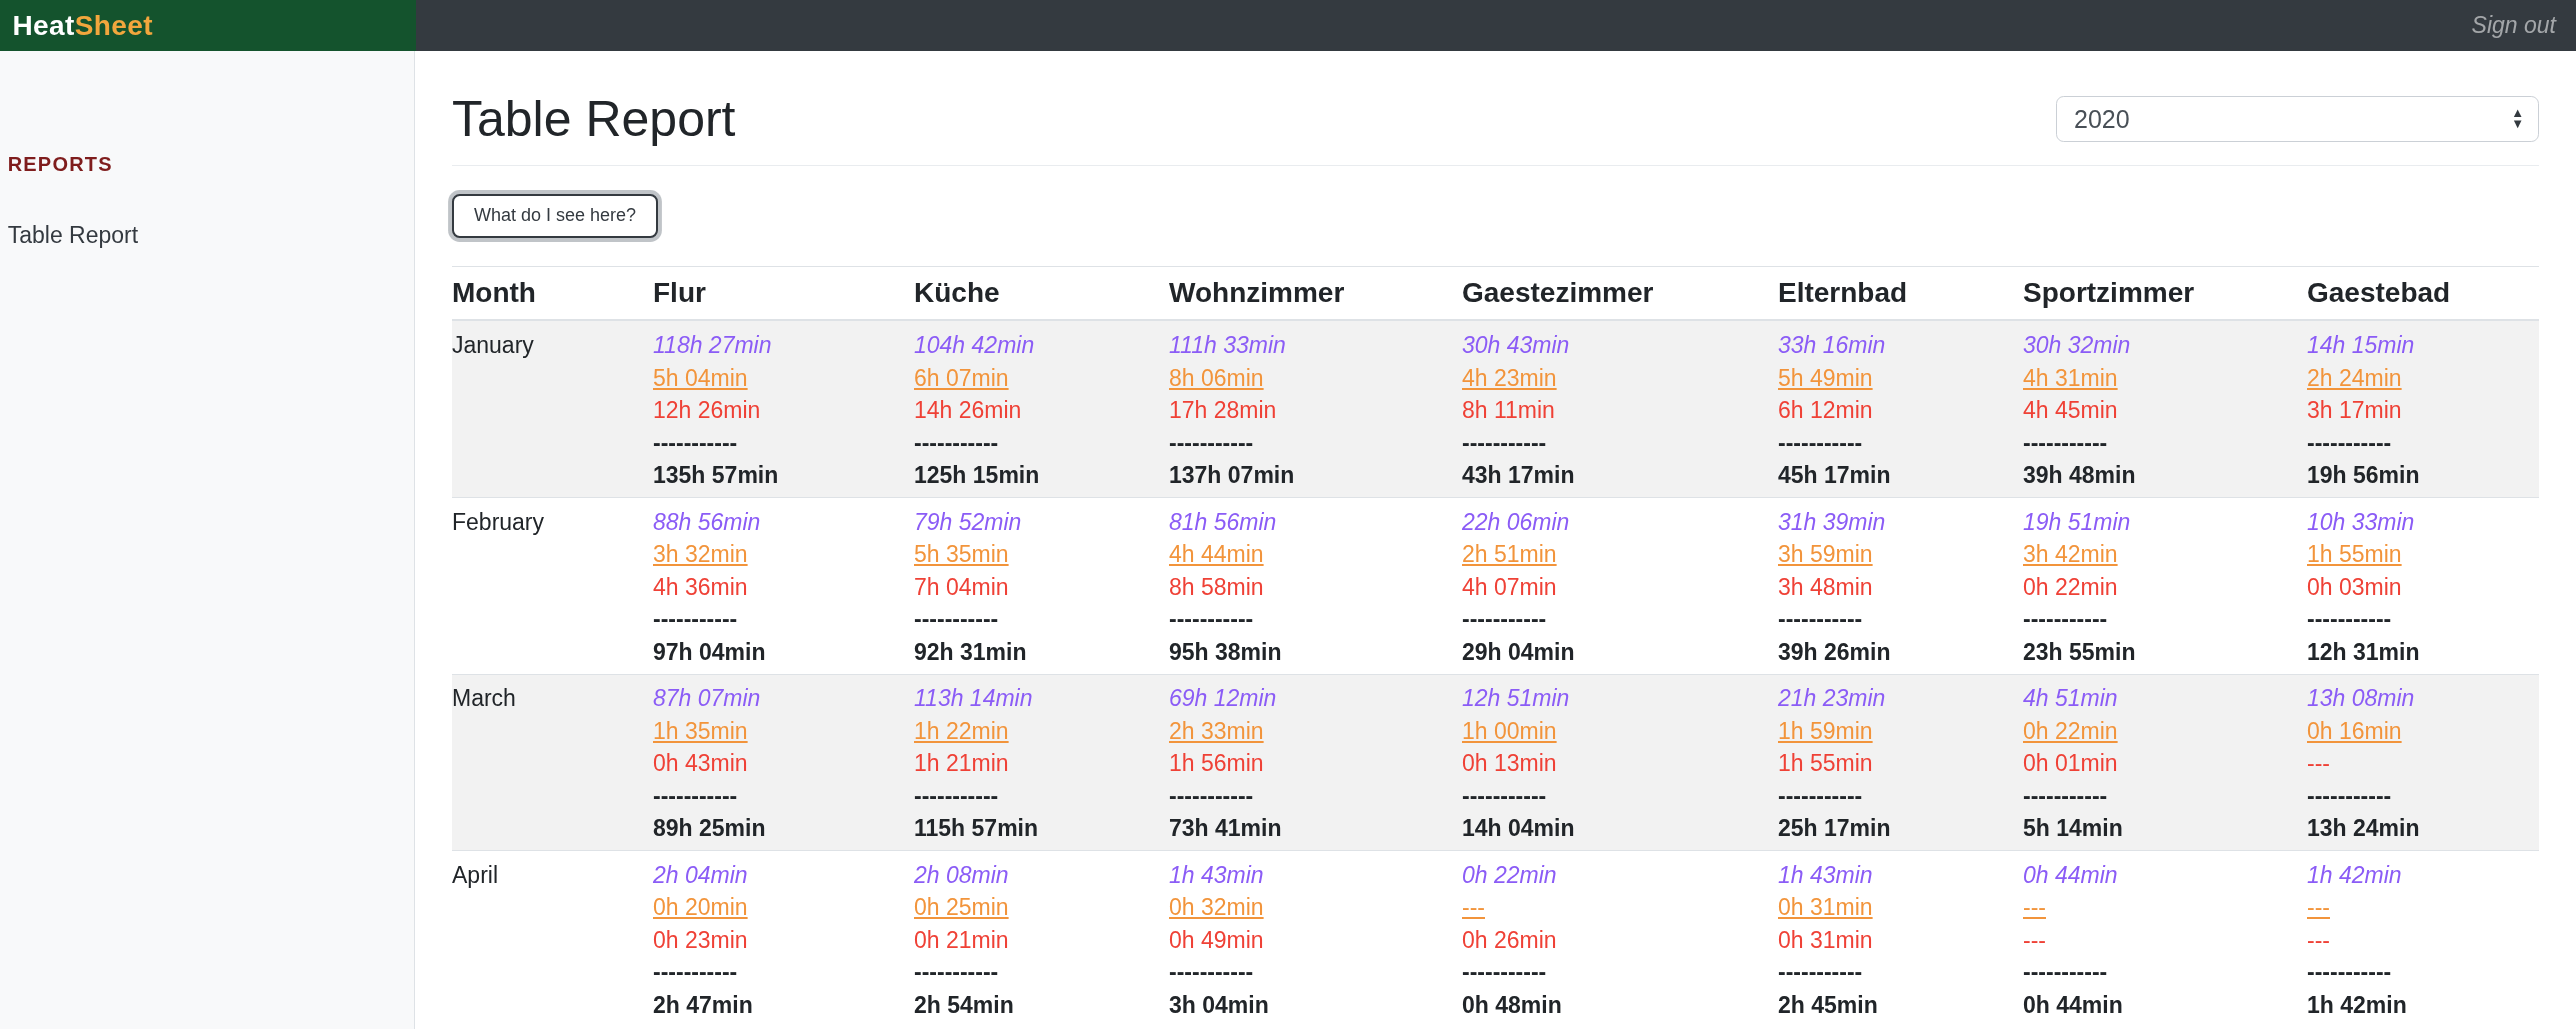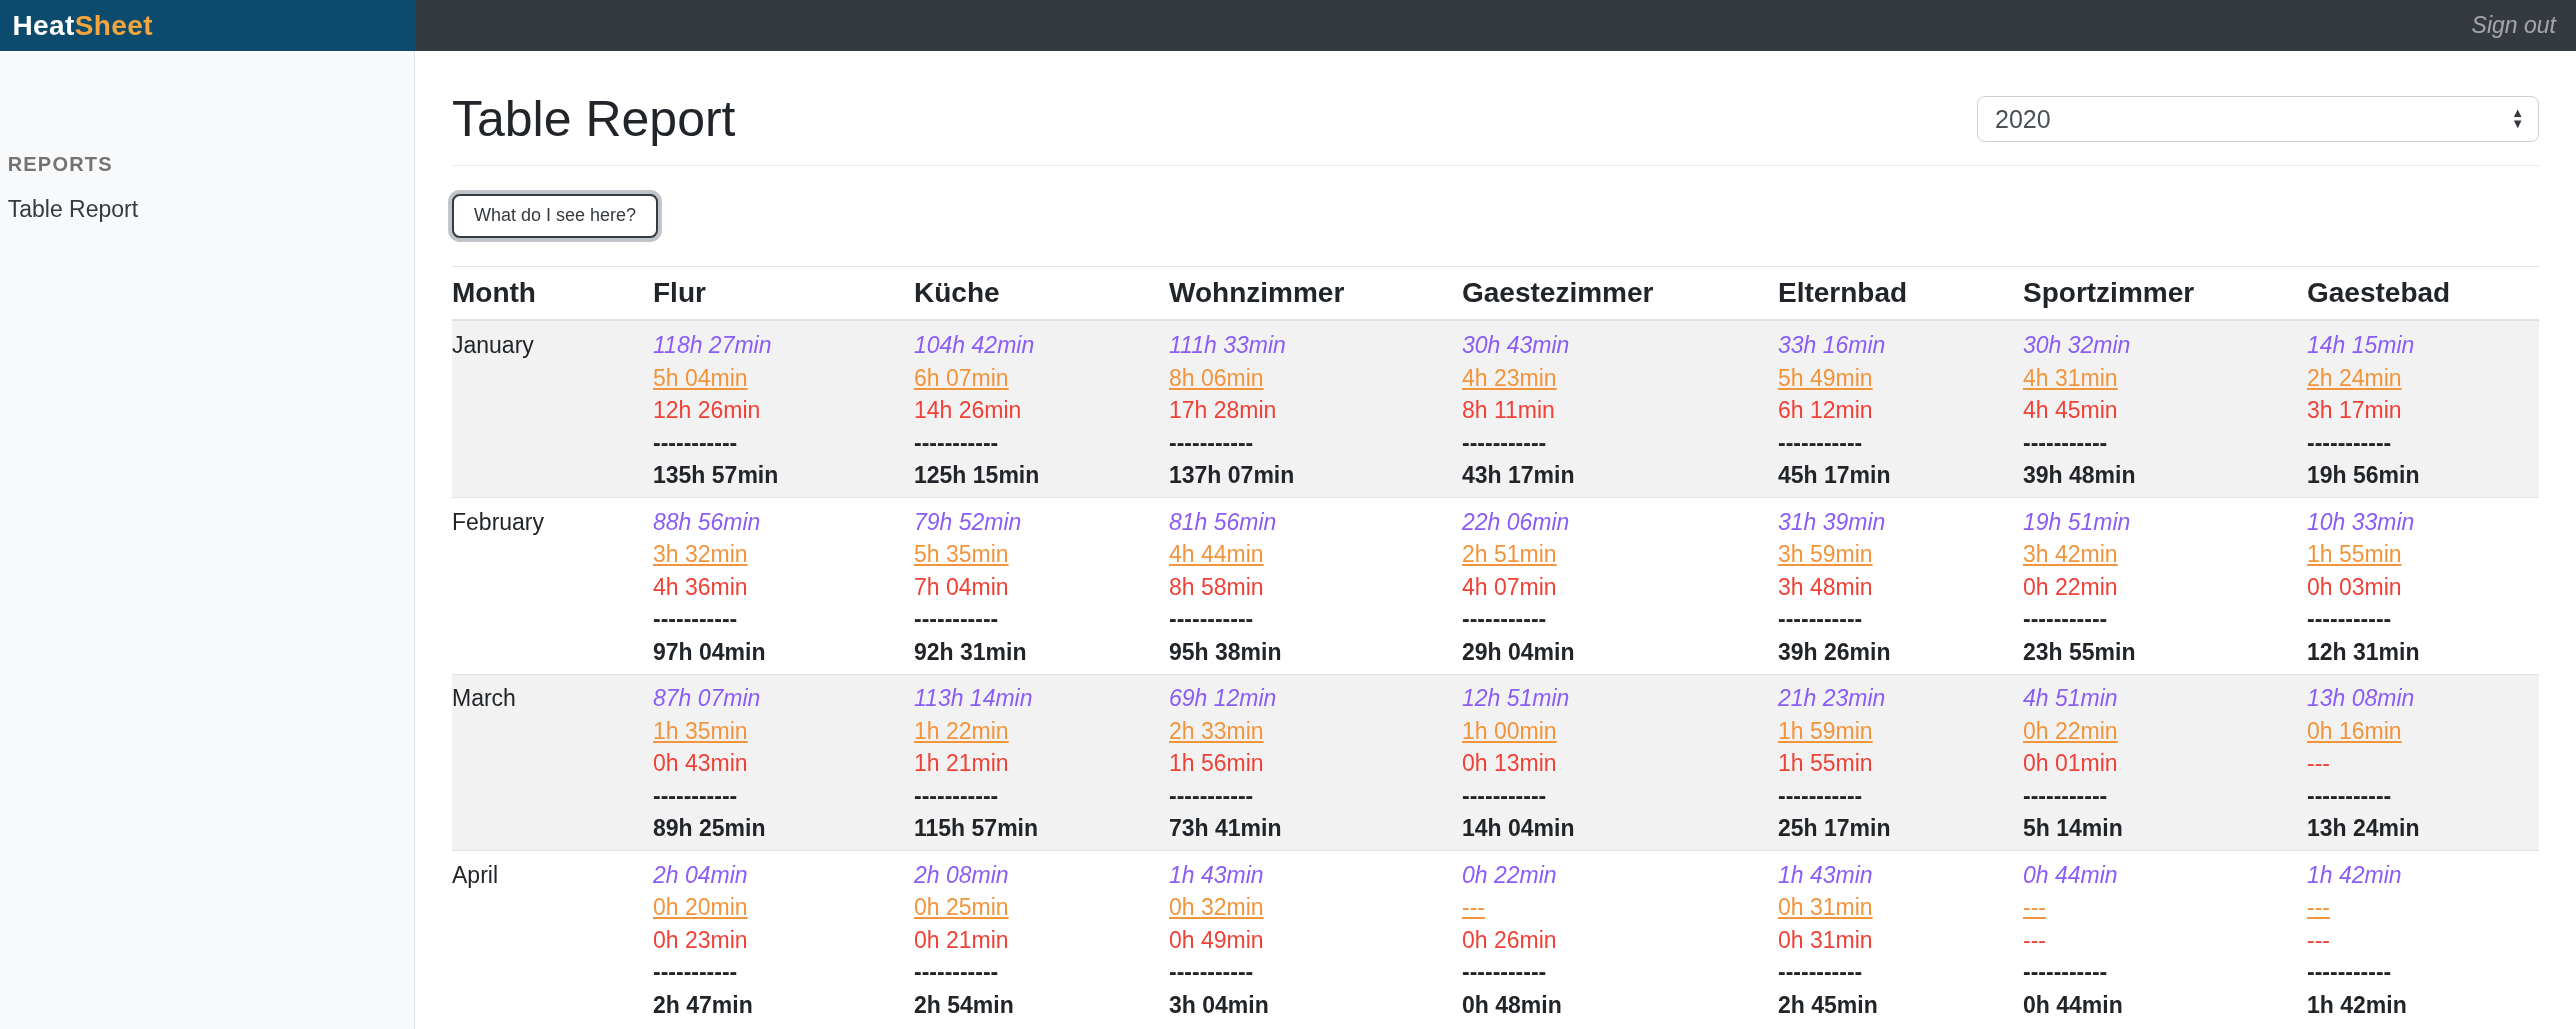--- a/index.html
+++ b/index.html
@@ -11,21 +11,21 @@
   }
 
   
   .navbar {
     display: flex; align-items: stretch;
     height: 51px; width: 100%;
     background: #343a40;
   }
   .navbar-brand-area {
     width: 416px; flex: 0 0 416px;
-    background: #0c4a6e;
+    background: #14532d;
     display: flex; align-items: center;
     padding-left: 12.4px;
   }
   .brand { font-size: 28px; font-weight: bold; letter-spacing: 0.4px; cursor: pointer; }
   .brand .heat { color: #ffffff; }
   .brand .sheet { color: #f2a63d; }
   .navbar-right {
     flex: 1; display: flex; align-items: center; justify-content: flex-end;
     padding-right: 20px;
   }
@@ -33,34 +33,34 @@
 
   
   .shell { display: flex; height: 978px; }
   .sidebar {
     flex: 0 0 415px; width: 415px;
     background: #f8f9fa;
     border-right: 1.5px solid #dee2e6;
     padding: 102px 0 0 7.7px;
   }
   .sidebar-section {
-    color: #737373; font-size: 20px; font-weight: bold;
-    letter-spacing: 1.2px; margin-bottom: 20px;
+    color: #7f1d1d; font-size: 20px; font-weight: bold;
+    letter-spacing: 1.2px; margin-bottom: 46px;
   }
   .sidebar-item {
     font-size: 23px; color: #343a40; margin-bottom: 34px; cursor: pointer;
   }
 
   .main { flex: 1; padding: 39px 37px 0 37px; }
 
   
   .title-row { display: flex; align-items: center; justify-content: space-between; }
   .page-title { font-size: 50px; font-weight: 500; color: #212529; }
   .year-select {
-    width: 562px; height: 46px;
+    width: 483px; height: 46px;
     border: 1.5px solid #cbd0d6; border-radius: 7.7px;
     background: #ffffff;
     display: flex; align-items: center; justify-content: space-between;
     padding: 0 14px 0 17px;
     cursor: pointer;
   }
   .year-select .value { font-size: 25px; color: #495057; }
   .select-arrows { display: flex; flex-direction: column; line-height: 10.8px; color: #343a40; }
   .select-arrows span { font-size: 13px; }
 

